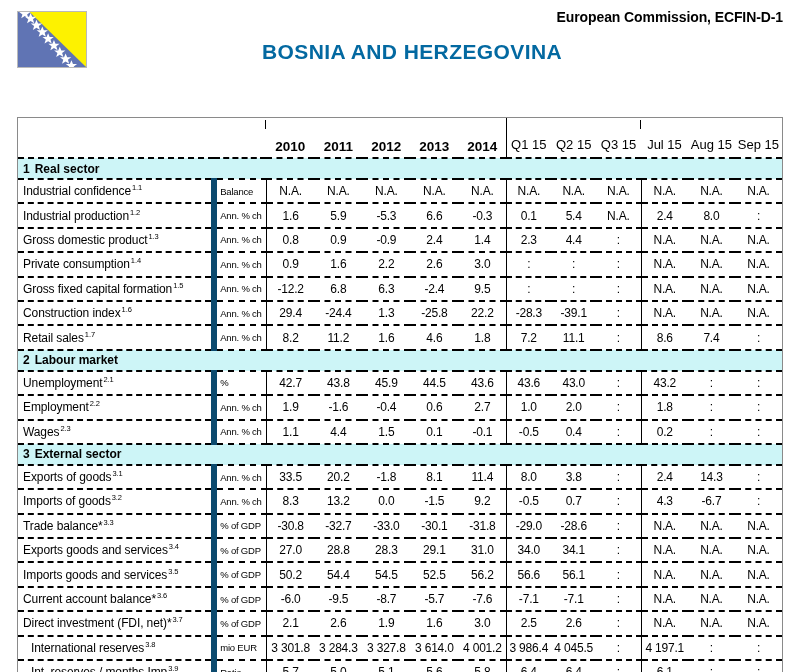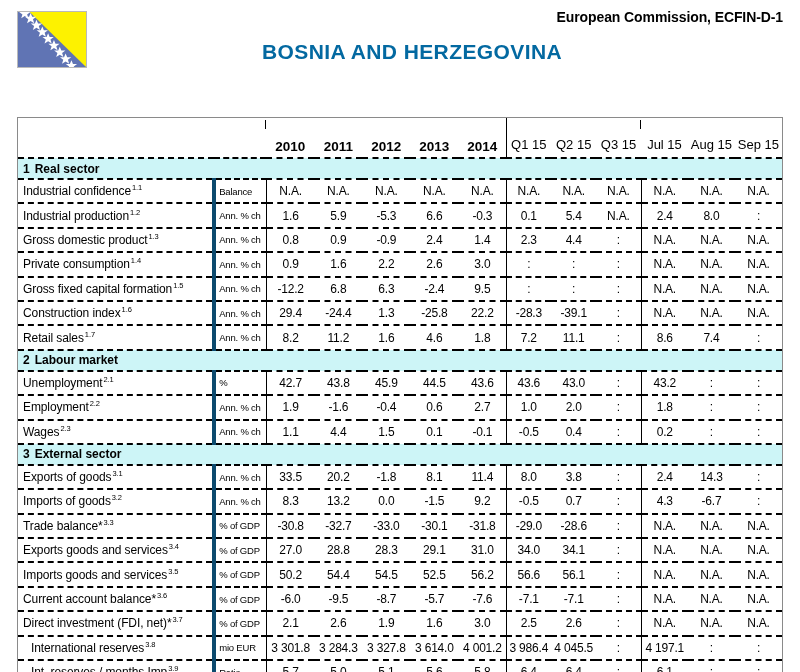--- a/index.html
+++ b/index.html
@@ -76,21 +76,21 @@
   tr.data td{
     border-bottom:2px dashed #000;
     height:22.4px;
   }
   tr.data td.label{
     padding-left:5px;font-size:12px;white-space:nowrap;letter-spacing:-0.1px;
   }
   tr.data td.label.indent{padding-left:13px;}
   tr.data td.unit{
     padding-left:3px;font-size:9.5px;white-space:nowrap;
-    border-left:4px solid #0c4a6e;letter-spacing:-0.2px;
+    border-left:6px solid #0c4a6e;letter-spacing:-0.2px;
   }
   tr.data td.num{
     text-align:center;font-size:12px;letter-spacing:-0.2px;white-space:nowrap;
   }
   tr.data td.num.firstnum{border-left:1px solid #000;}
   tr.data td.num.afteryears{box-shadow:inset 1px 0 0 0 #000;}
   tr.data td.num.afterq{border-left:1px solid #000;}
   sup{font-size:7.5px;vertical-align:super;line-height:0;padding-left:1px;}
 </style>
 </head>

